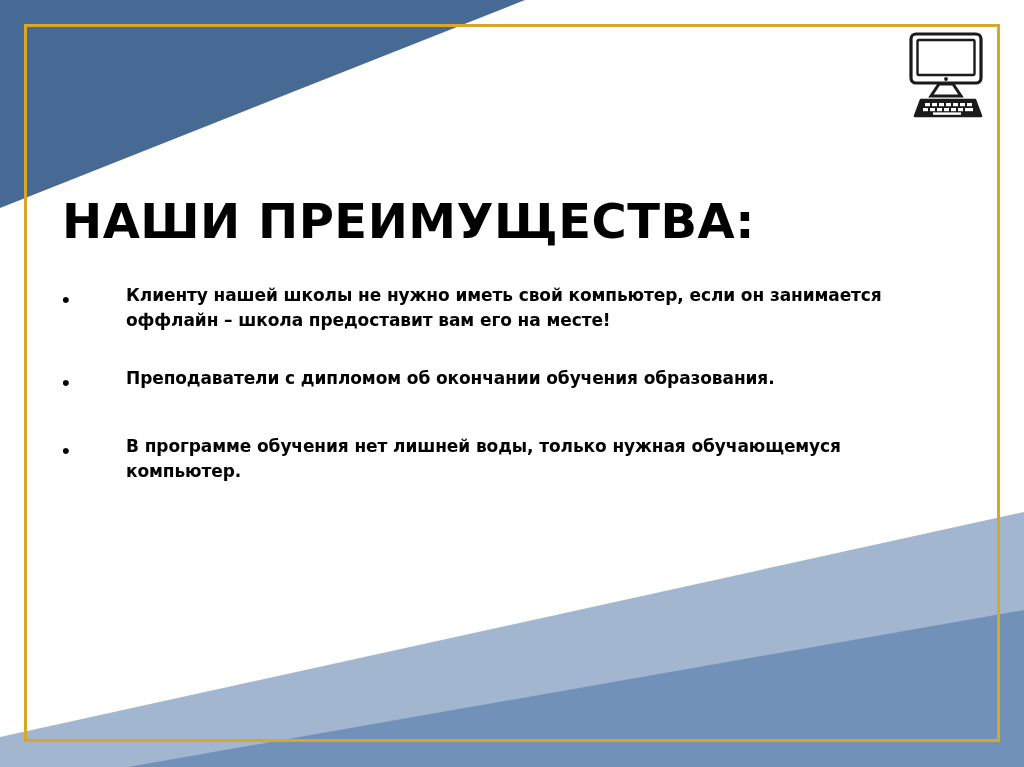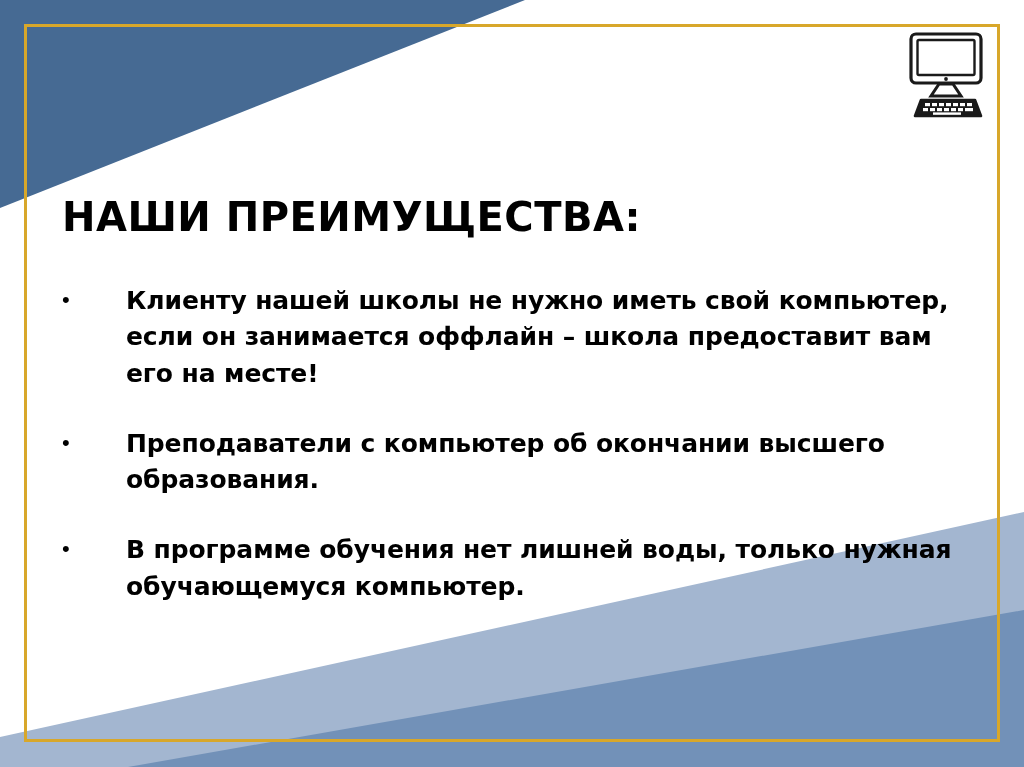--- a/index.html
+++ b/index.html
@@ -58,21 +58,21 @@
     top: 0;
     width: 1024px;
     height: 767px;
   }
 
   #slide-title {
     position: absolute;
     left: 62px;
     top: 196px;
     font-family: "DejaVu Sans", sans-serif;
-    font-size: 40px;
+    font-size: 48px;
     font-weight: 700;
     letter-spacing: 0.5px;
     color: #000000;
     white-space: nowrap;
     line-height: 1.05;
   }
 
   #bullet-list {
     position: absolute;
     left: 54px;
@@ -93,21 +93,21 @@
     width: 72px;
     color: #000000;
     font-size: 22px;
     line-height: 34px;
     padding-left: 8px;
   }
 
   .bullet-text {
     flex: 1 1 auto;
     font-family: "DejaVu Sans", sans-serif;
-    font-size: 25px;
+    font-size: 17px;
     font-weight: 700;
     color: #000000;
     line-height: 1.45;
     letter-spacing: -0.1px;
   }
 </style>
 </head>
 <body>
 
 <div id="slide">
@@ -160,21 +160,21 @@
 
     <ul id="bullet-list">
 
       <li class="bullet-item">
         <span class="bullet-marker">•</span>
         <span class="bullet-text">Клиенту нашей школы не нужно иметь свой компьютер, если он занимается оффлайн – школа предоставит вам его на месте!</span>
       </li>
 
       <li class="bullet-item">
         <span class="bullet-marker">•</span>
-        <span class="bullet-text">Преподаватели с компьютер об окончании высшего образования.</span>
+        <span class="bullet-text">Преподаватели с дипломом об окончании обучения образования.</span>
       </li>
 
       <li class="bullet-item">
         <span class="bullet-marker">•</span>
         <span class="bullet-text">В программе обучения нет лишней воды, только нужная обучающемуся компьютер.</span>
       </li>
 
     </ul>
   </div>
 

